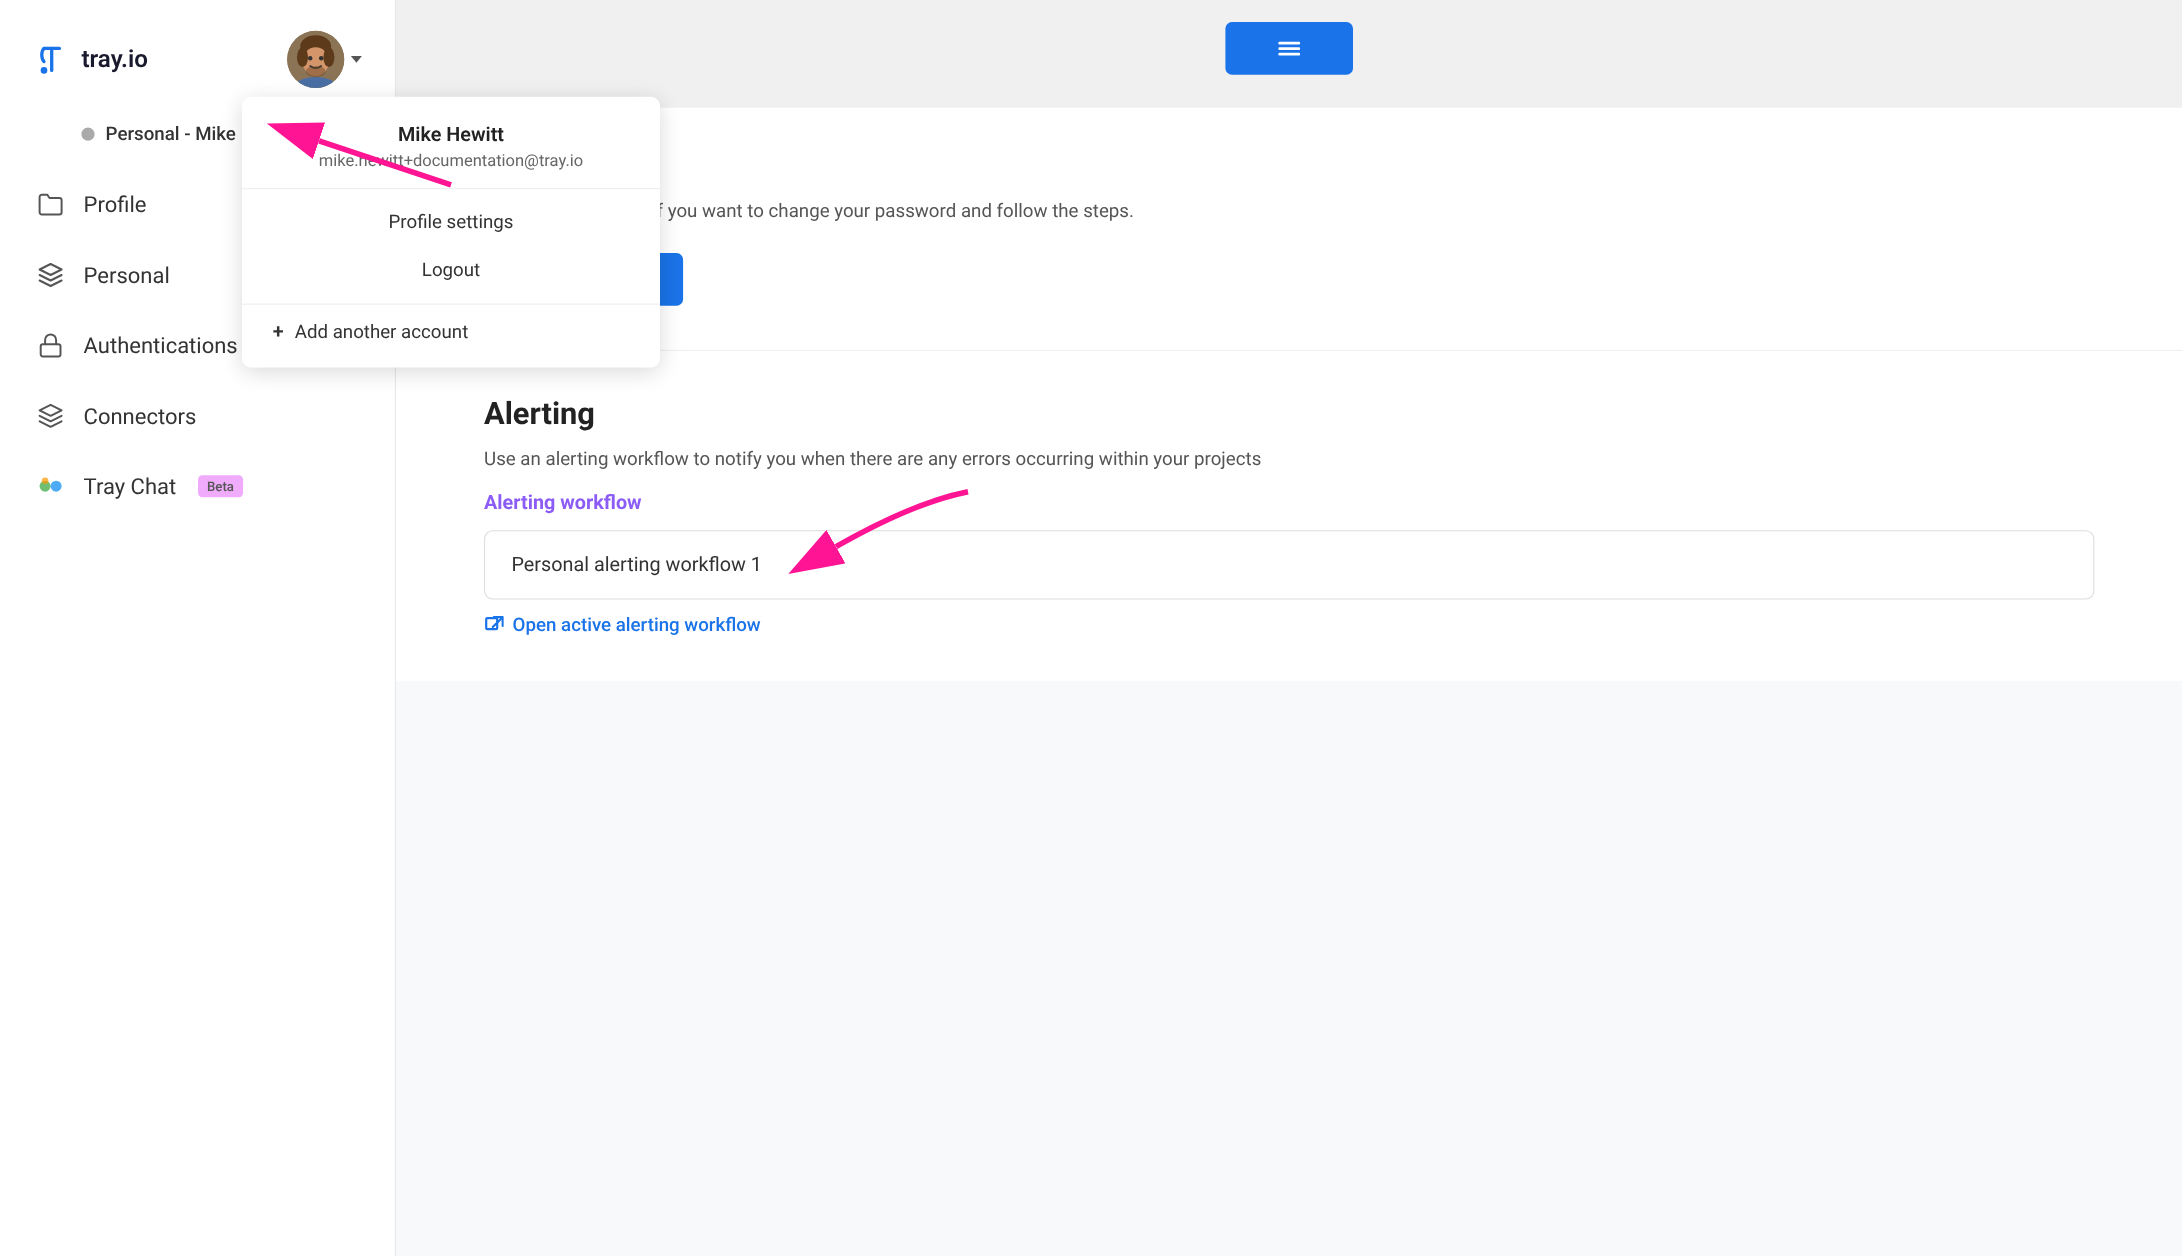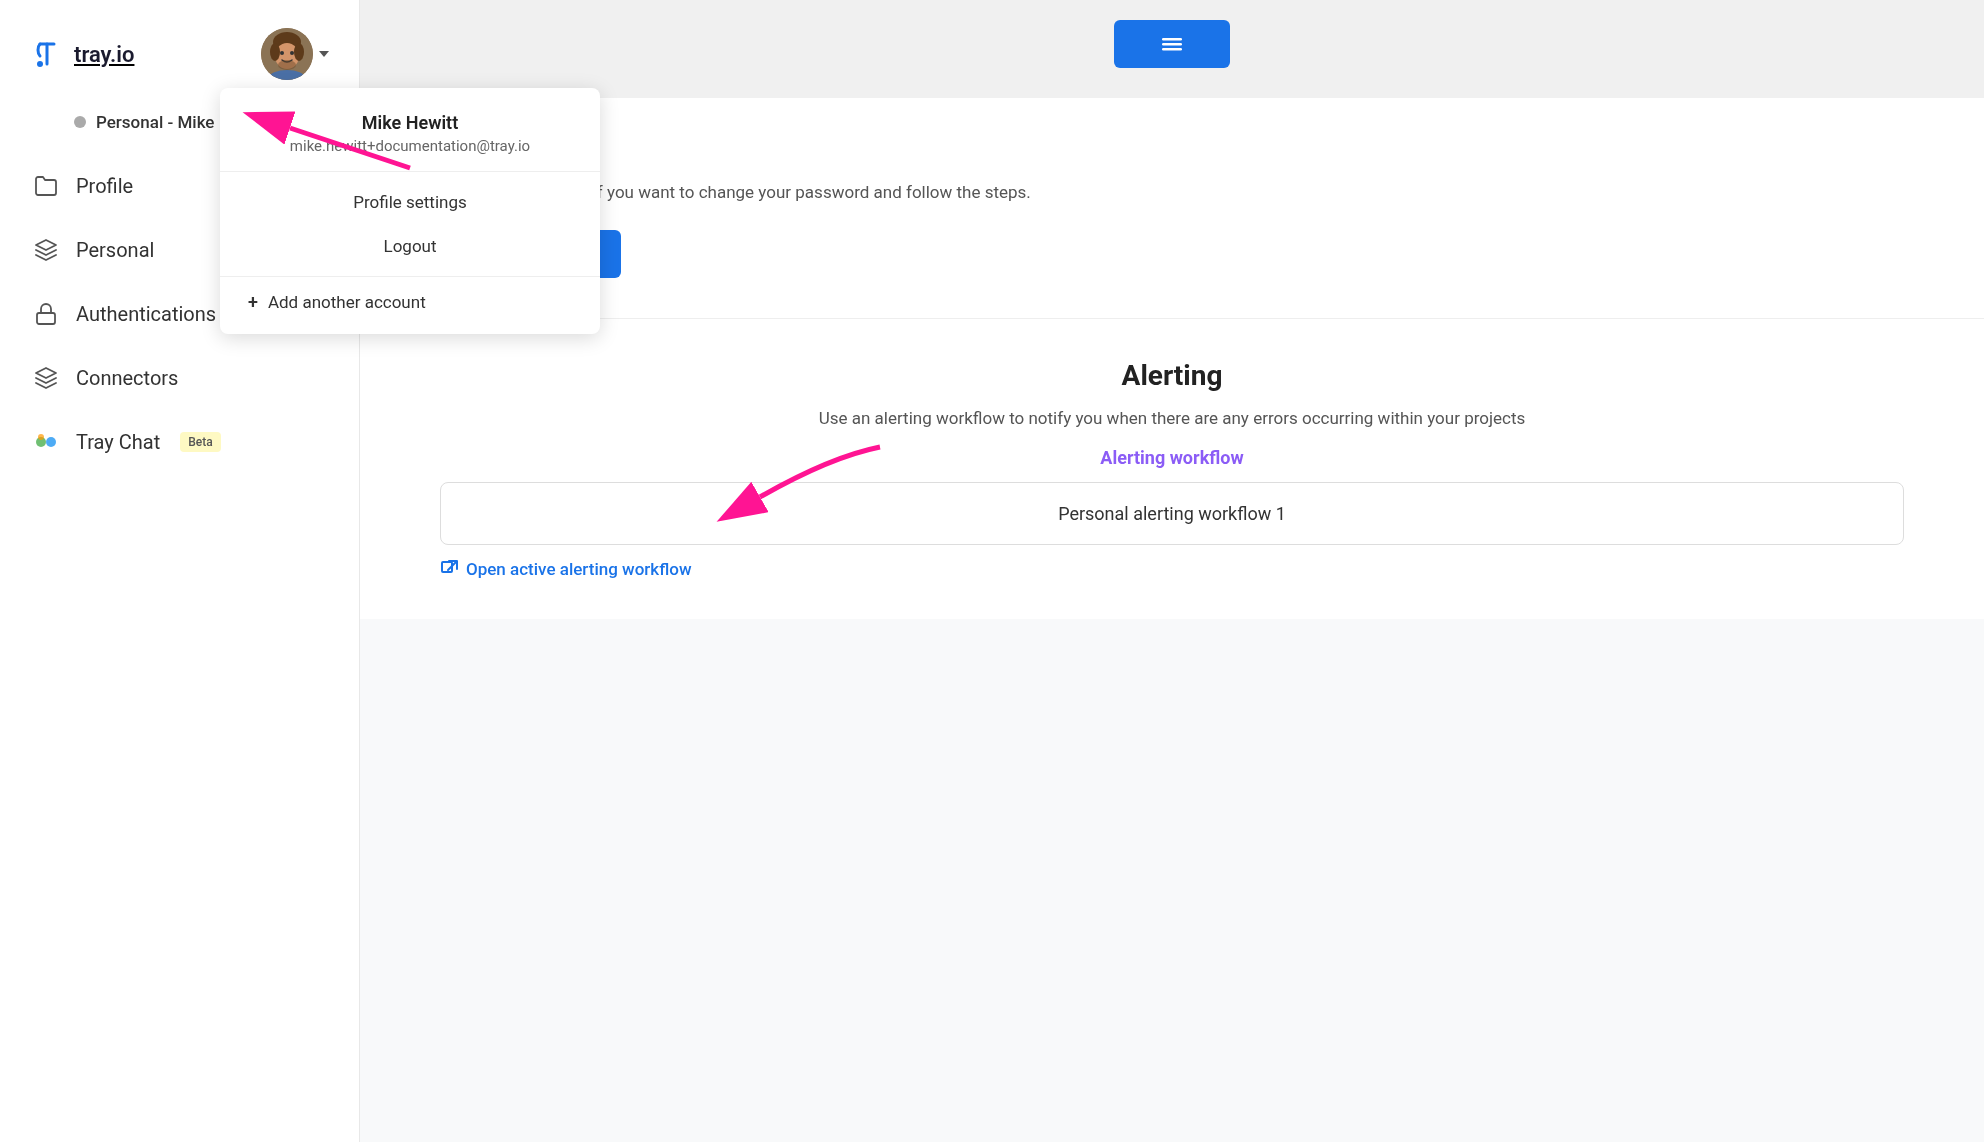--- a/index.html
+++ b/index.html
@@ -24,21 +24,20 @@
       position: relative;
       z-index: 10;
     }
 
     .sidebar-header {
       display: flex;
       align-items: center;
       padding: 28px 30px 20px 30px;
       gap: 14px;
       position: relative;
-      text-decoration: underline;
     }
 
     .logo-area {
       display: flex;
       align-items: center;
       gap: 8px;
     }
 
     .logo-text {
       font-size: 22px;
@@ -123,21 +122,21 @@
       width: 28px;
       height: 28px;
       display: flex;
       align-items: center;
       justify-content: center;
       color: #555;
       font-size: 22px;
     }
 
     .beta-badge {
-      background: #fef9c3;
+      background: #f0abfc;
       color: #555;
       font-size: 12px;
       font-weight: 500;
       padding: 3px 8px;
       border-radius: 4px;
       margin-left: 4px;
     }
 
     
     .dropdown-overlay {
@@ -462,21 +461,21 @@
   </div>
 
   <div class="content-section">
     <h2 class="section-title">
       <span>ssword</span>
     </h2>
     <p class="section-desc">se the button below if you want to change your password and follow the steps.</p>
     <button class="change-password-btn">hange password</button>
   </div>
 
-  <div class="alerting-section" style="position:relative;text-align:center;">
+  <div class="alerting-section" style="position:relative;">
     <h2 class="alerting-title">Alerting</h2>
     <p class="alerting-desc">Use an alerting workflow to notify you when there are any errors occurring within your projects</p>
 
     <div style="position:relative; display:inline-block; width:100%;">
       <div class="alerting-workflow-label">
         <span>Alerting workflow</span>
       </div>
 
       
       <svg style="position:absolute; top:-20px; left:240px; pointer-events:none; z-index:50;" width="220" height="100" viewBox="0 0 220 100">

